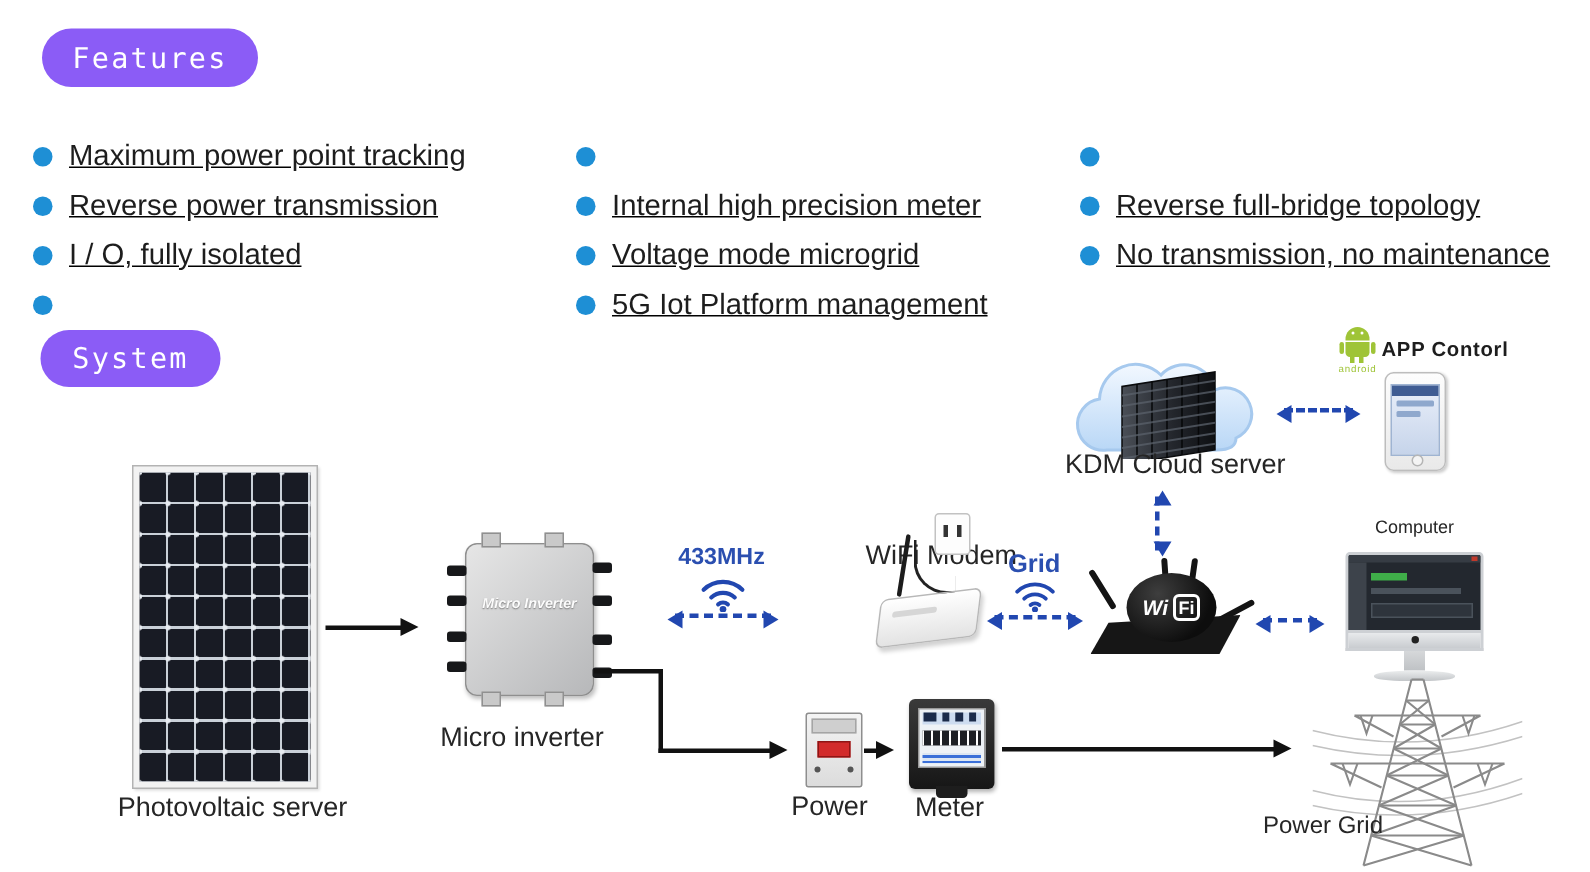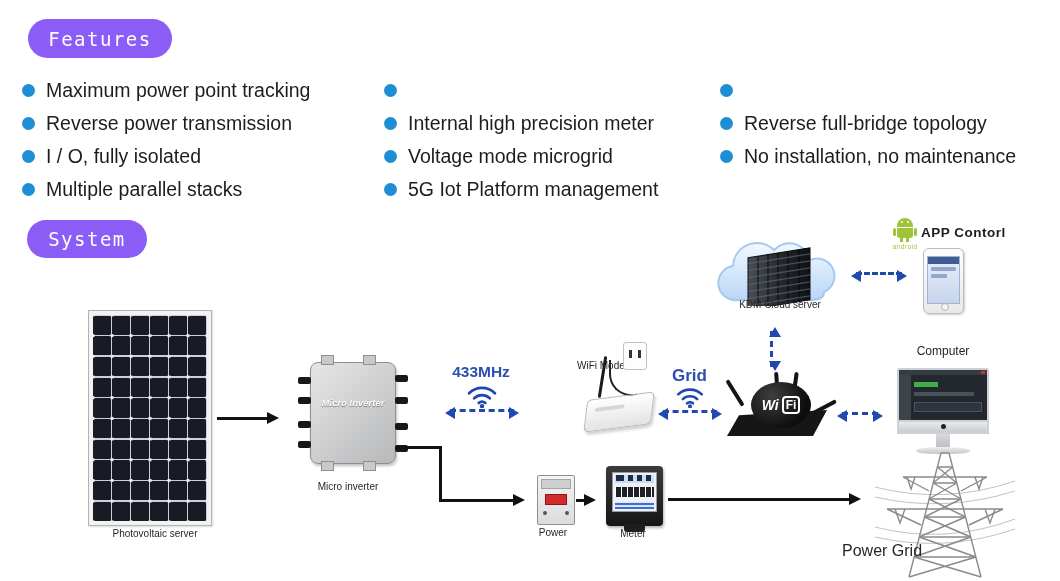--- a/index.html
+++ b/index.html
@@ -6,27 +6,27 @@
   .canvas { position:relative; width:1060px; height:581px; background:#ffffff;
             font-family:"Liberation Sans", sans-serif; overflow:hidden; }
   .abs { position:absolute; }
 
   
   .badge { position:absolute; background:#8b5cf6; color:#fff; border-radius:20px;
            display:flex; align-items:center; justify-content:center;
            font-family:"DejaVu Sans Mono", monospace; font-size:19px; letter-spacing:1.5px; }
 
   
-  .feat-col { position:absolute; top:74px; }
+  .feat-col { position:absolute; top:88px;text-decoration:underline; }
   .feat-row { display:flex; align-items:center; height:33px; gap:11px;
               font-size:19.5px; color:#1d1d1d; white-space:nowrap; }
   .bullet { width:13px; height:13px; border-radius:50%; background:#1e8fd5; flex:0 0 13px; }
 
   
-  .lbl { position:absolute; font-size:10px; color:#262626; white-space:nowrap; }
+  .lbl { position:absolute; font-size:18px; color:#262626; white-space:nowrap; }
   .lbl-c { text-align:center; }
 
   
   .bline { position:absolute; background:#111; }
   .barrow { position:absolute; height:3px; background:#111; }
   .barrow::after { content:""; position:absolute; right:-12px; top:-5px;
                    border:6.5px solid transparent; border-left:12px solid #111; }
 
   
   .darrow-h { position:absolute; height:0; border-top:3px dashed #2147b0; }
@@ -183,21 +183,20 @@
     <div class="feat-row">
         <span class="bullet"></span>
         <span>Reverse power transmission</span>
       </div>
     <div class="feat-row">
         <span class="bullet"></span>
         <span>I / O, fully isolated</span>
       </div>
     <div class="feat-row">
         <span class="bullet"></span>
-        <span>Multiple parallel stacks</span>
       </div>
   </div>
   <div class="feat-col" style="left:384px;">
     <div class="feat-row">
         <span class="bullet"></span>
       </div>
     <div class="feat-row">
         <span class="bullet"></span>
         <span>Internal high precision meter</span>
       </div>
@@ -213,21 +212,21 @@
   <div class="feat-col" style="left:720px;">
     <div class="feat-row">
         <span class="bullet"></span>
       </div>
     <div class="feat-row">
         <span class="bullet"></span>
         <span>Reverse full-bridge topology</span>
       </div>
     <div class="feat-row">
         <span class="bullet"></span>
-        <span>No installation, no maintenance</span>
+        <span>No transmission, no maintenance</span>
       </div>
   </div>
 
   <div class="solar">
     <div class="solar-cells"></div>
   </div>
   <div class="lbl lbl-c" style="left:70px; top:528px; width:170px;">Photovoltaic server</div>
 
   <div class="barrow" style="left:217px; top:417px; width:56px;"></div>
 

